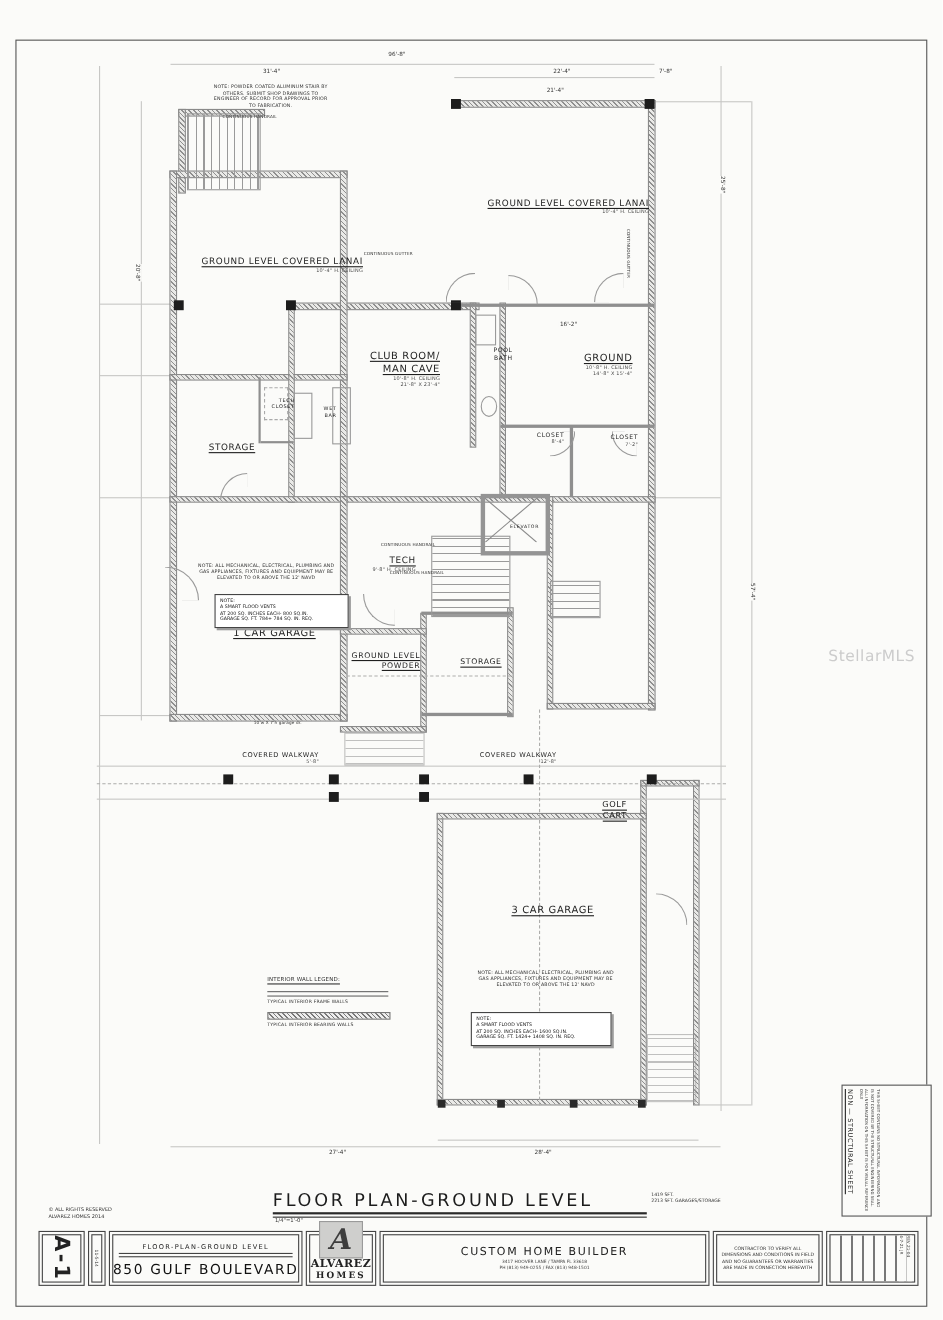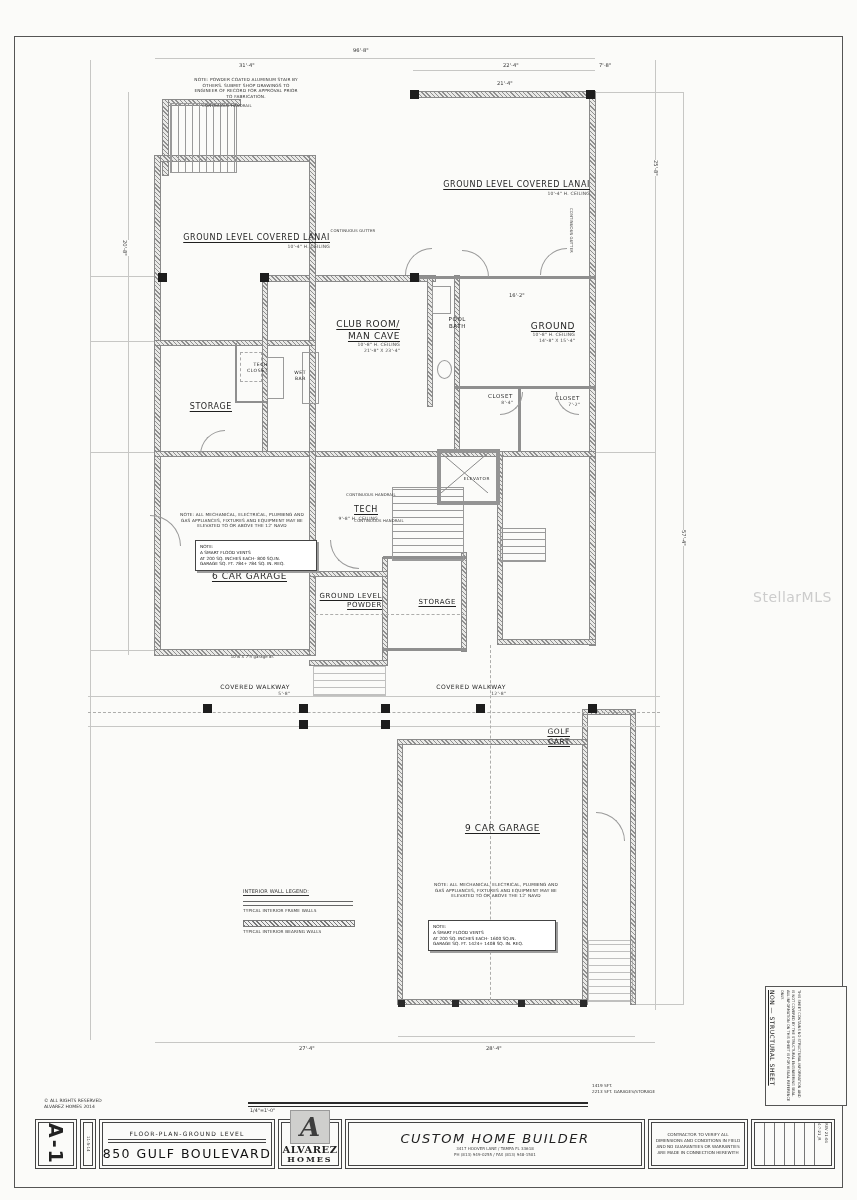--- a/index.html
+++ b/index.html
@@ -48,21 +48,21 @@
   .cin{border:1px solid #444;width:100%;height:100%;box-sizing:border-box;display:flex;flex-direction:column;align-items:center;justify-content:center;overflow:hidden;}
   .sheetno{writing-mode:vertical-rl;font-size:19px;font-weight:bold;letter-spacing:2px;color:#222;}
   .tbdate{writing-mode:vertical-rl;font-size:4px;color:#333;}
   .tb-title{font-size:6px;letter-spacing:1.2px;color:#222;padding:2px 0;}
   .tb-rule{width:94%;border-top:1px solid #444;border-bottom:1px solid #444;height:2px;}
   .tb-addr{font-size:12.5px;letter-spacing:1.5px;color:#111;padding-top:3px;white-space:nowrap;}
   .logo-sq{width:38px;height:32px;background:#cfcfcd;display:flex;align-items:center;justify-content:center;margin-top:-14px;border:1px solid #9a9a9a;}
   .logo-a{font-family:"DejaVu Serif",serif;font-size:26px;font-weight:bold;color:#3d3d3d;font-style:italic;line-height:1;}
   .brand1{font-family:"DejaVu Serif",serif;font-size:10px;font-weight:bold;color:#222;letter-spacing:.5px;line-height:1.1;}
   .brand2{font-family:"DejaVu Serif",serif;font-size:8px;font-weight:bold;color:#222;letter-spacing:2px;line-height:1.1;}
-  .builder-t{font-size:13px;letter-spacing:1.5px;color:#222;font-style:italic;}
+  .builder-t{font-size:10px;letter-spacing:1.5px;color:#222;}
   .builder-s{font-size:4px;color:#444;line-height:1.5;}
   .discl{font-size:4.2px;line-height:1.45;color:#333;text-align:center;padding:0 3px;}
   .revcols{width:100%;height:100%;background:repeating-linear-gradient(90deg,transparent 0,transparent 9px,#777 9px,#777 10px);display:flex;justify-content:flex-end;gap:2px;padding-right:2px;box-sizing:border-box;}
   .revtx{writing-mode:vertical-rl;font-size:3.8px;color:#333;background:#fbfbf9;}
 </style>
 </head>
 <body>
 
 <div class="sheet">
   <div class="frame"></div>
@@ -213,21 +213,21 @@
     <span class="sub">7'-2"</span>
   </div>
   <div class="room" style="left:440px;top:476px;width:50px;font-size:4.2px">
     <span>ELEVATOR</span>
   </div>
   <div class="room" style="left:328px;top:505px;width:50px;font-size:8px">
     <span class="u">TECH</span>
     <span class="sub">9'-8" H. CEILING</span>
   </div>
   <div class="room" style="left:182px;top:570px;width:105px;font-size:9px">
-    <span class="u">6 CAR GARAGE</span>
+    <span class="u">1 CAR GARAGE</span>
   </div>
   <div class="room" style="left:314px;top:592px;width:68px;font-size:7px">
     <span class="u">GROUND LEVEL</span><br>
     <span class="u">POWDER</span>
   </div>
   <div class="room" style="left:398px;top:598px;width:58px;font-size:7px">
     <span class="u">STORAGE</span>
   </div>
   <div class="room" style="left:178px;top:683px;width:112px;font-size:6px">
     <span>COVERED WALKWAY</span>
@@ -235,21 +235,21 @@
   </div>
   <div class="room" style="left:394px;top:683px;width:112px;font-size:6px">
     <span>COVERED WALKWAY</span>
     <span class="sub">12'-8"</span>
   </div>
   <div class="room" style="left:526px;top:727px;width:44px;font-size:7.5px">
     <span class="u">GOLF</span><br>
     <span class="u">CART</span>
   </div>
   <div class="room" style="left:428px;top:822px;width:112px;font-size:9px">
-    <span class="u">9 CAR GARAGE</span>
+    <span class="u">3 CAR GARAGE</span>
   </div>
 
   <div class="note" style="left:192px;top:77px;width:108px">NOTE: POWDER COATED ALUMINUM STAIR BY OTHERS. SUBMIT SHOP DRAWINGS TO ENGINEER OF RECORD FOR APPROVAL PRIOR TO FABRICATION.</div>
   <div class="note" style="left:196px;top:104px;width:62px;font-size:3.8px">CONTINUOUS HANDRAIL</div>
   <div class="note" style="left:318px;top:229px;width:70px;font-size:3.8px">CONTINUOUS GUTTER</div>
   <div class="note vtx" style="left:568px;top:195px;height:70px;font-size:3.8px">CONTINUOUS GUTTER</div>
   <div class="note" style="left:340px;top:493px;width:62px;font-size:3.8px">CONTINUOUS HANDRAIL</div>
   <div class="note" style="left:348px;top:519px;width:62px;font-size:3.8px">CONTINUOUS HANDRAIL</div>
   <div class="note" style="left:178px;top:512px;width:128px">NOTE: ALL MECHANICAL, ELECTRICAL, PLUMBING AND GAS APPLIANCES, FIXTURES AND EQUIPMENT MAY BE ELEVATED TO OR ABOVE THE 12' NAVD</div>
   <div class="notebox" style="left:195px;top:540px;width:112px">
@@ -282,20 +282,21 @@
   <div class="dim" style="left:496px;top:80px">21'-4"</div>
   <div class="dim" style="left:508px;top:292px">16'-2"</div>
   <div class="dim vtx" style="left:652px;top:160px">25'-8"</div>
   <div class="dim vtx" style="left:680px;top:530px">57'-4"</div>
   <div class="dim vtx" style="left:121px;top:240px">20'-8"</div>
   <div class="dim" style="left:298px;top:1045px">27'-4"</div>
   <div class="dim" style="left:485px;top:1045px">28'-4"</div>
 
   <div class="watermark" style="left:753px;top:589px">StellarMLS</div>
 
+  <div class="ptitle" style="left:248px;top:1081px">FLOOR PLAN-GROUND LEVEL</div>
   <div class="abs" style="left:248px;top:1102px;width:340px;height:2px;background:#2a2a2a"></div>
   <div class="abs" style="left:248px;top:1106px;width:340px;height:1px;background:#2a2a2a"></div>
   <div class="parea" style="left:592px;top:1083px">
     <span>1419 SFT.</span><br>
     <span>2213 SFT. GARAGES/STORAGE</span>
   </div>
   <div class="pscale" style="left:250px;top:1108px">1/4"=1'-0"</div>
 
   <div class="copyright" style="left:44px;top:1098px">
     <span>© ALL RIGHTS RESERVED</span><br>

